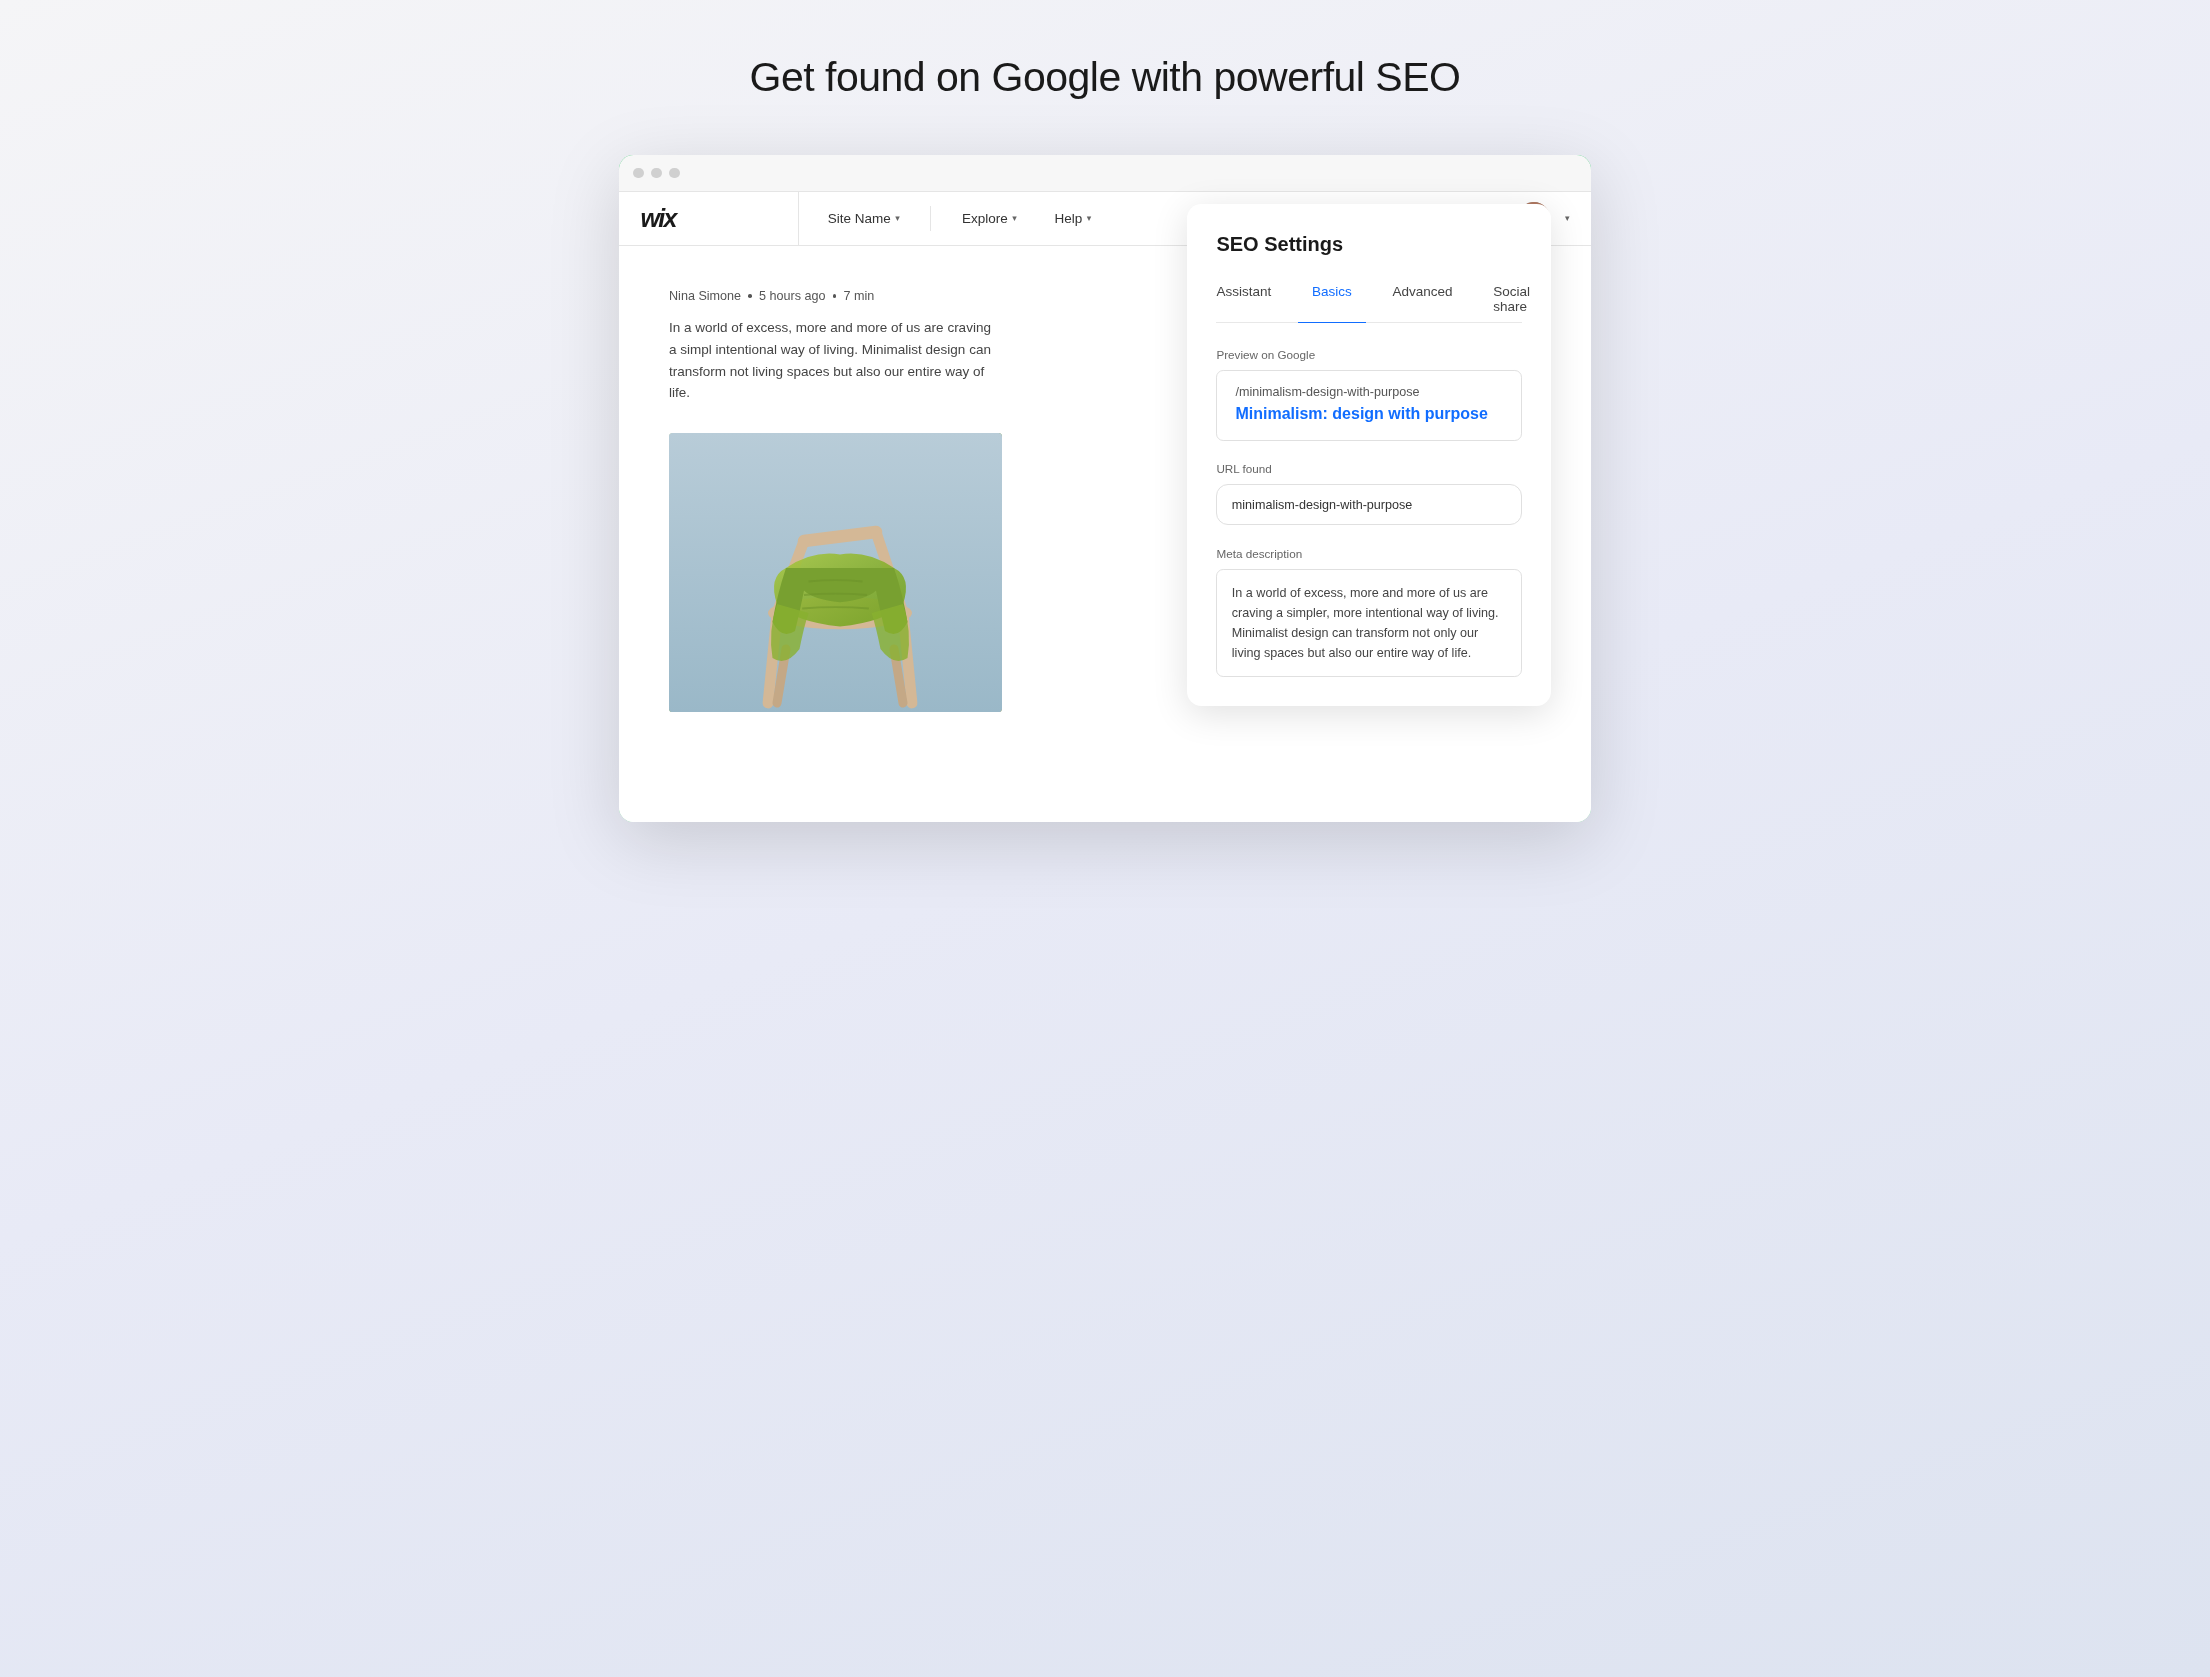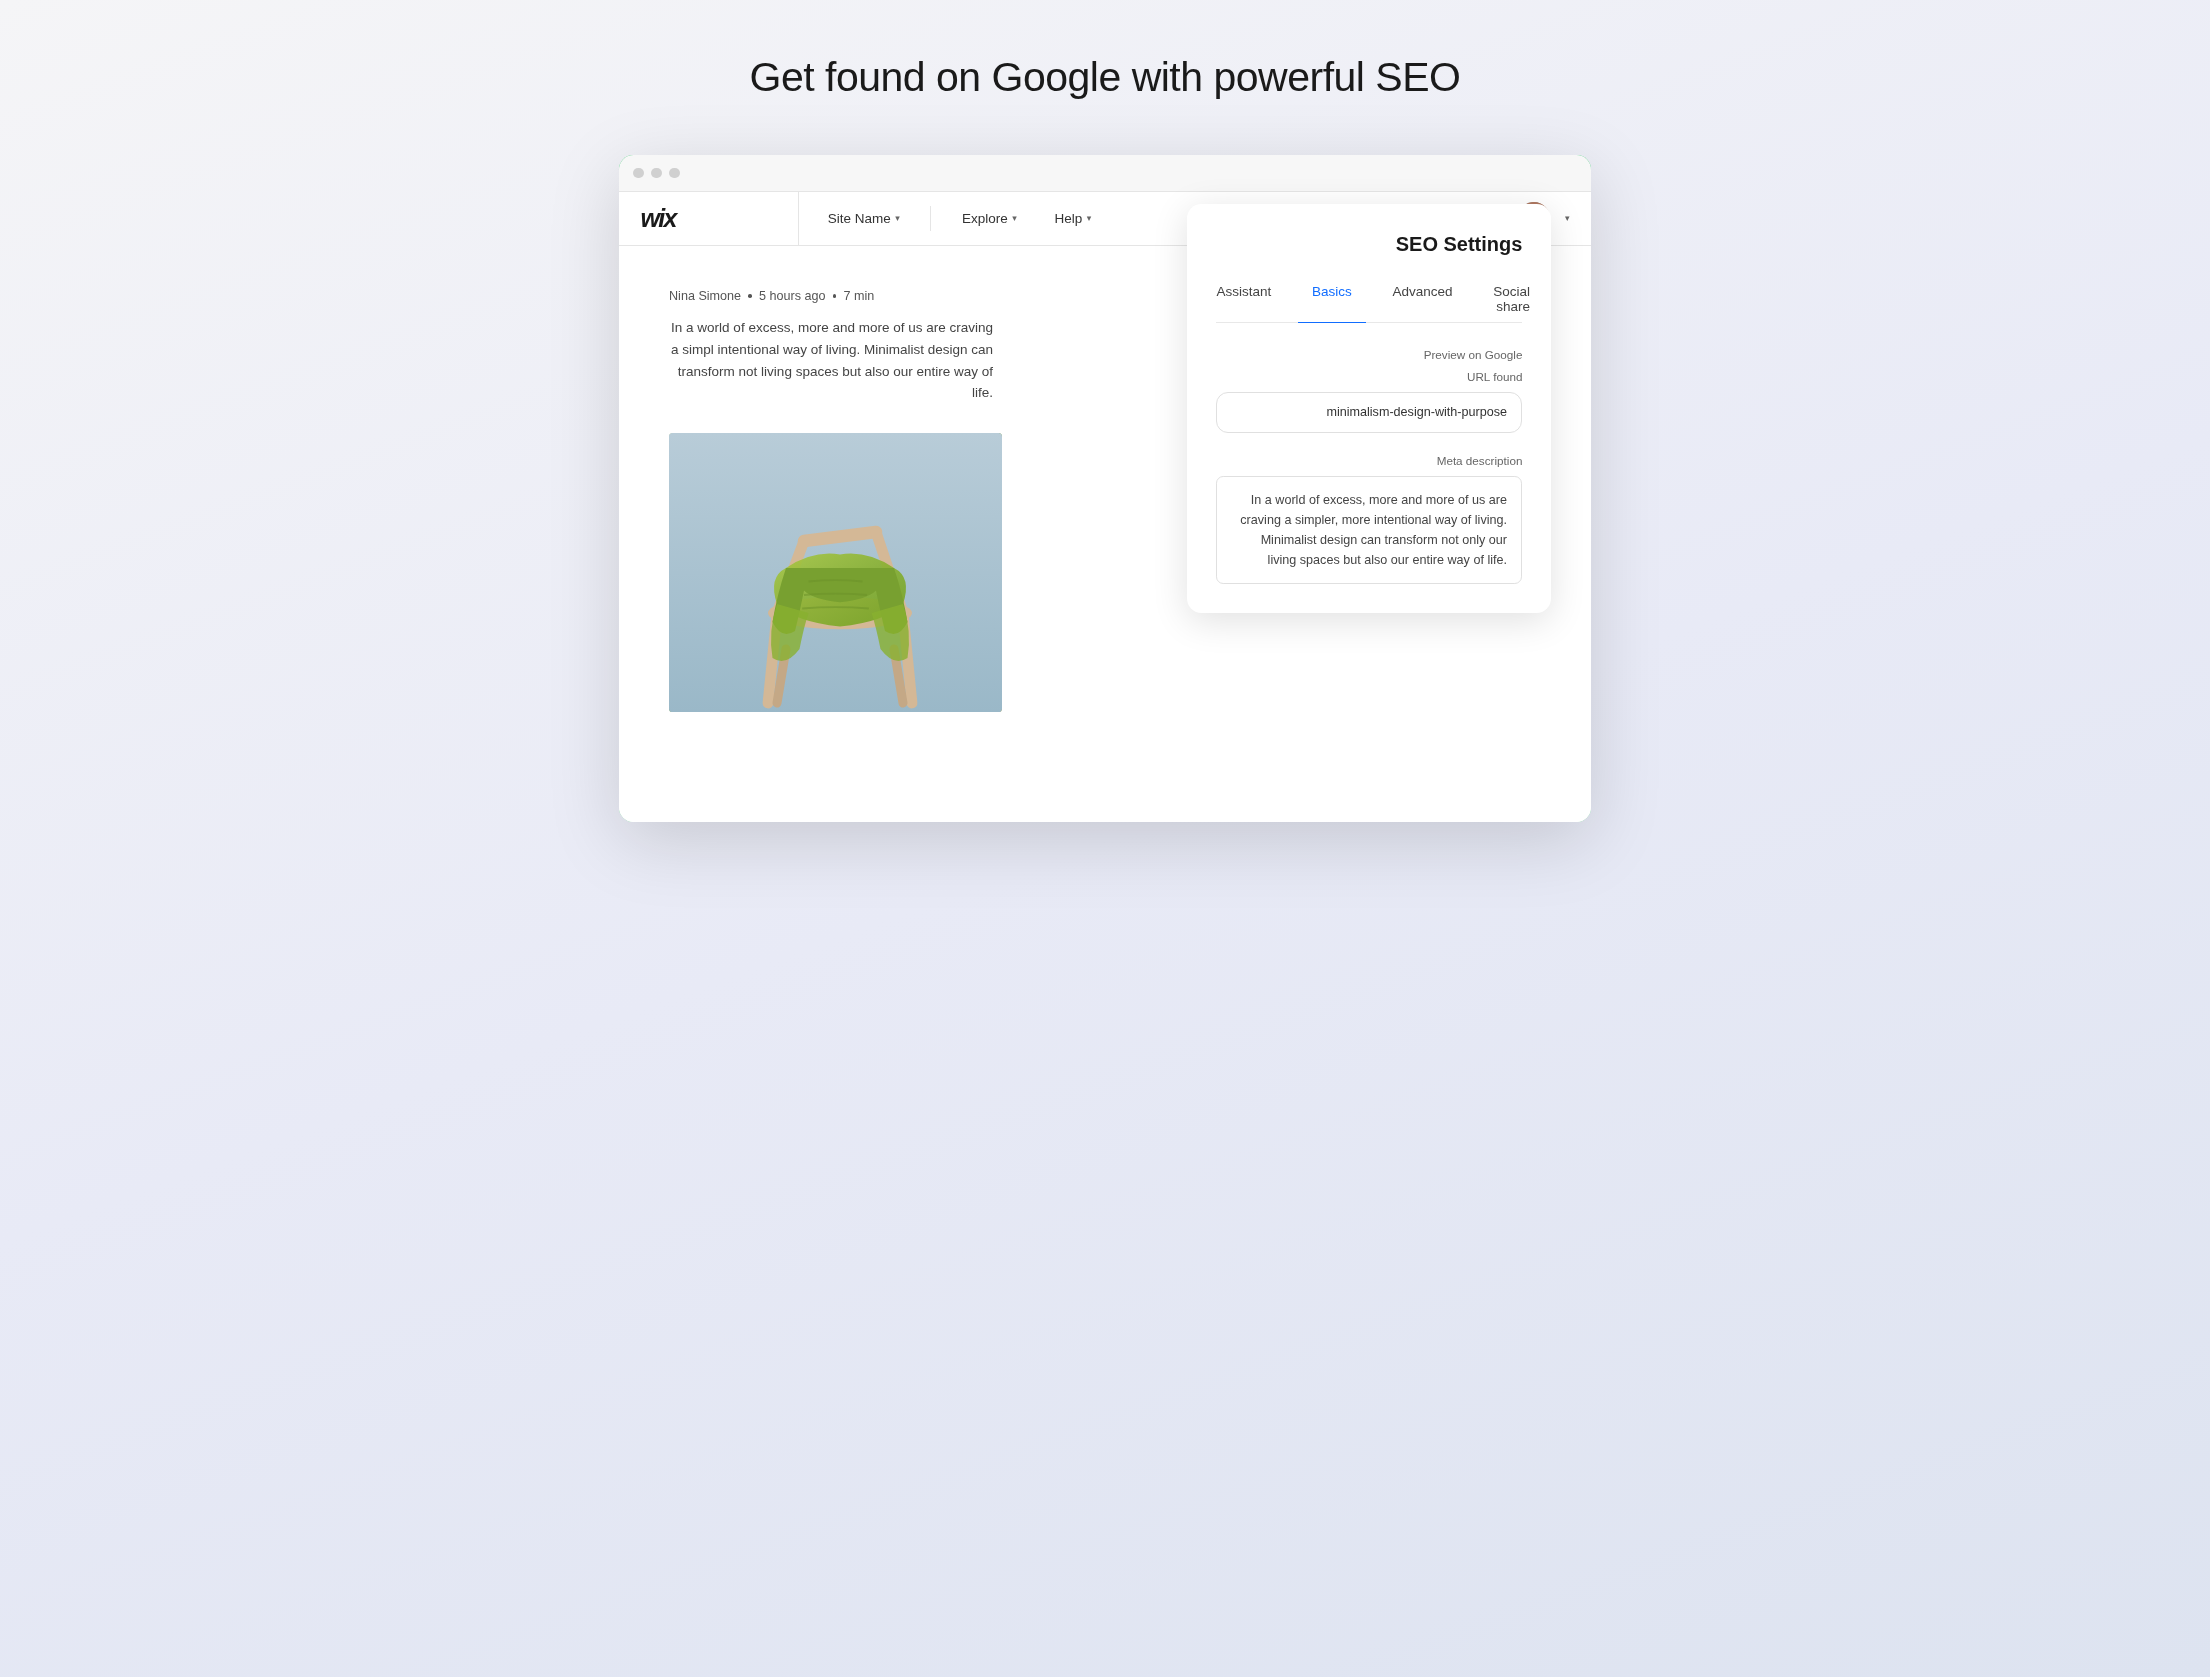--- a/index.html
+++ b/index.html
@@ -24,21 +24,20 @@
     }
 
     .browser-window {
       width: 100%;
       max-width: 972px;
       background: #22c55e;
       border-radius: 14.4px;
       box-shadow: 0 18px 72px rgba(0,0,0,0.15);
       overflow: hidden;
       position: relative;
-      text-align: right;
     }
 
     
     .browser-bar {
       background: #f7f7f7;
       border-bottom: 0.9px solid #e5e5e5;
       padding: 12.6px 14.4px;
       display: flex;
       align-items: center;
       gap: 7.2px;
@@ -432,20 +431,24 @@
         </div>
         <div class="seo-tab">
           <span>Advanced</span>
         </div>
         <div class="seo-tab">
           <span>Social share</span>
         </div>
       </div>
 
       <div class="seo-field-label">Preview on Google</div>
+      <div class="seo-preview-box">
+        <div class="seo-url-path">/minimalism-design-with-purpose</div>
+        <div class="seo-preview-title">Minimalism: design with purpose</div>
+      </div>
 
       <div class="seo-field-label">URL found</div>
       <div class="seo-input-box">minimalism-design-with-purpose</div>
 
       <div class="seo-field-label">Meta description</div>
       <div class="seo-textarea-box">In a world of excess, more and more of us are craving a simpler, more intentional way of living. Minimalist design can transform not only our living spaces but also our entire way of life.</div>
     </div>
 
   </div>
 </div>

